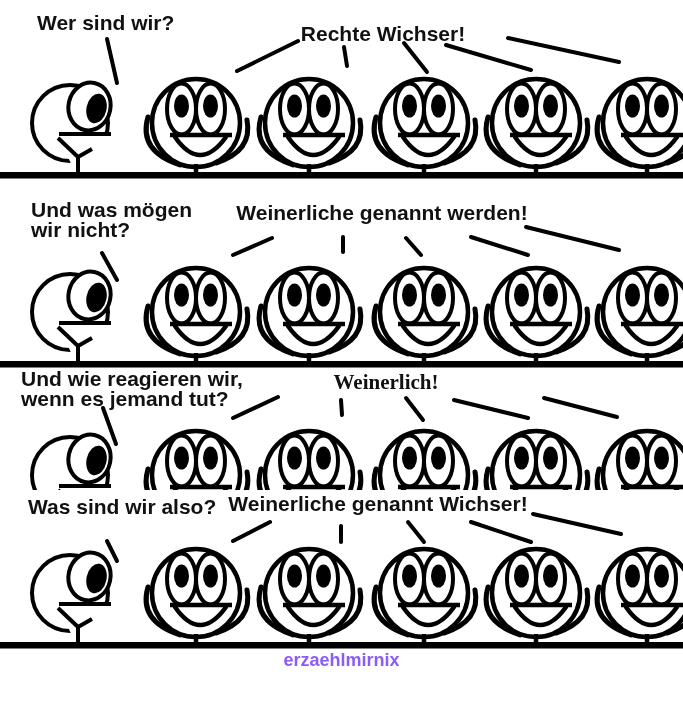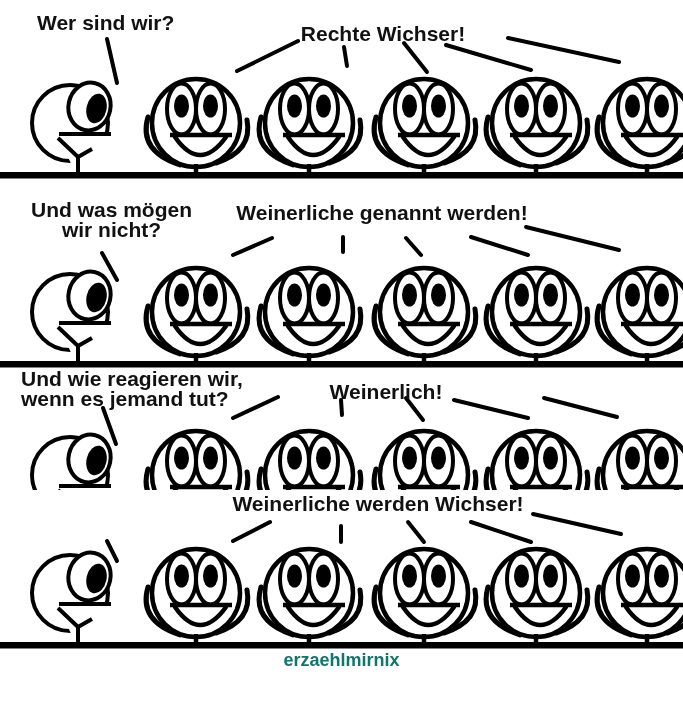--- a/index.html
+++ b/index.html
@@ -13,35 +13,35 @@
   .speaker-text, .crowd-text {
     position:absolute; z-index:2; font-size:21px; line-height:20px;
     white-space:pre-line; color:#111;
   }
   .crowd-text { transform:translateX(-50%); white-space:nowrap; }
 
   .panel:nth-of-type(1) { height:179px; }
   .panel:nth-of-type(1) .speaker-text { left:37px; top:13px; }
   .panel:nth-of-type(1) .crowd-text  { left:383px; top:24px; }
 
-  .panel:nth-of-type(2) { height:189px;text-align:center; }
+  .panel:nth-of-type(2) { height:189px; }
   .panel:nth-of-type(2) .speaker-text { left:31px; top:21px; }
   .panel:nth-of-type(2) .crowd-text  { left:382px; top:24px; }
 
   .panel:nth-of-type(3) { height:122px; }
   .panel:nth-of-type(3) .speaker-text { left:21px; top:1px; }
-  .panel:nth-of-type(3) .crowd-text  { left:386px; top:14px; }
+  .panel:nth-of-type(3) .crowd-text  { left:386px; top:4px;font-family:Liberation Serif, serif; }
 
   .panel:nth-of-type(4) { height:159px; }
   .panel:nth-of-type(4) .speaker-text { left:28px; top:7px; }
   .panel:nth-of-type(4) .crowd-text  { left:378px; top:4px; }
 
   .caption {
     position:relative; height:23px; text-align:center;
-    font-size:18px; line-height:22px; color:#0f766e;
+    font-size:18px; line-height:22px; color:#8b5cf6;
   }
 </style>
 </head>
 <body>
 
 <div class="comic">
 
   <section class="panel">
     <div class="speaker-text">Wer sind wir?</div>
     <div class="crowd-text">Rechte Wichser!</div>
@@ -287,21 +287,22 @@
           <ellipse cx="632.5" cy="90" rx="7.5" ry="11.5" fill="#000000"></ellipse>
           <ellipse cx="661.5" cy="90" rx="7.5" ry="11.5" fill="#000000"></ellipse>
           <line x1="621" y1="119" x2="683" y2="119" stroke="#000000" stroke-width="4.5"></line>
           <path d="M 626 121 Q 651 157 677 121" fill="none" stroke="#000000" stroke-width="4.5" stroke-linecap="round"></path>
         </g>
         <rect x="0" y="156" width="683" height="6.5" fill="#000000"></rect>
       </svg>
   </section>
 
   <section class="panel">
-    <div class="crowd-text">Weinerliche werden Wichser!</div>
+    <div class="speaker-text">Was sind wir also?</div>
+    <div class="crowd-text">Weinerliche genannt Wichser!</div>
     <svg class="figures" width="683" height="159" viewBox="0 0 683 159">
         <line x1="107" y1="51" x2="117" y2="71" stroke="#000000" stroke-width="4" stroke-linecap="round"></line>
         <line x1="270" y1="32" x2="233" y2="51" stroke="#000000" stroke-width="4" stroke-linecap="round"></line>
         <line x1="341" y1="36" x2="341" y2="52" stroke="#000000" stroke-width="4" stroke-linecap="round"></line>
         <line x1="408" y1="32" x2="424" y2="52" stroke="#000000" stroke-width="4" stroke-linecap="round"></line>
         <line x1="471" y1="32" x2="531" y2="52" stroke="#000000" stroke-width="4" stroke-linecap="round"></line>
         <line x1="533" y1="24" x2="621" y2="44" stroke="#000000" stroke-width="4" stroke-linecap="round"></line>
         <g>
           <circle cx="70" cy="103" r="38" fill="#ffffff" stroke="#000000" stroke-width="4"></circle>
           <polygon points="59,116 116,116 116,146 72,146" fill="#ffffff" stroke="none"></polygon>

